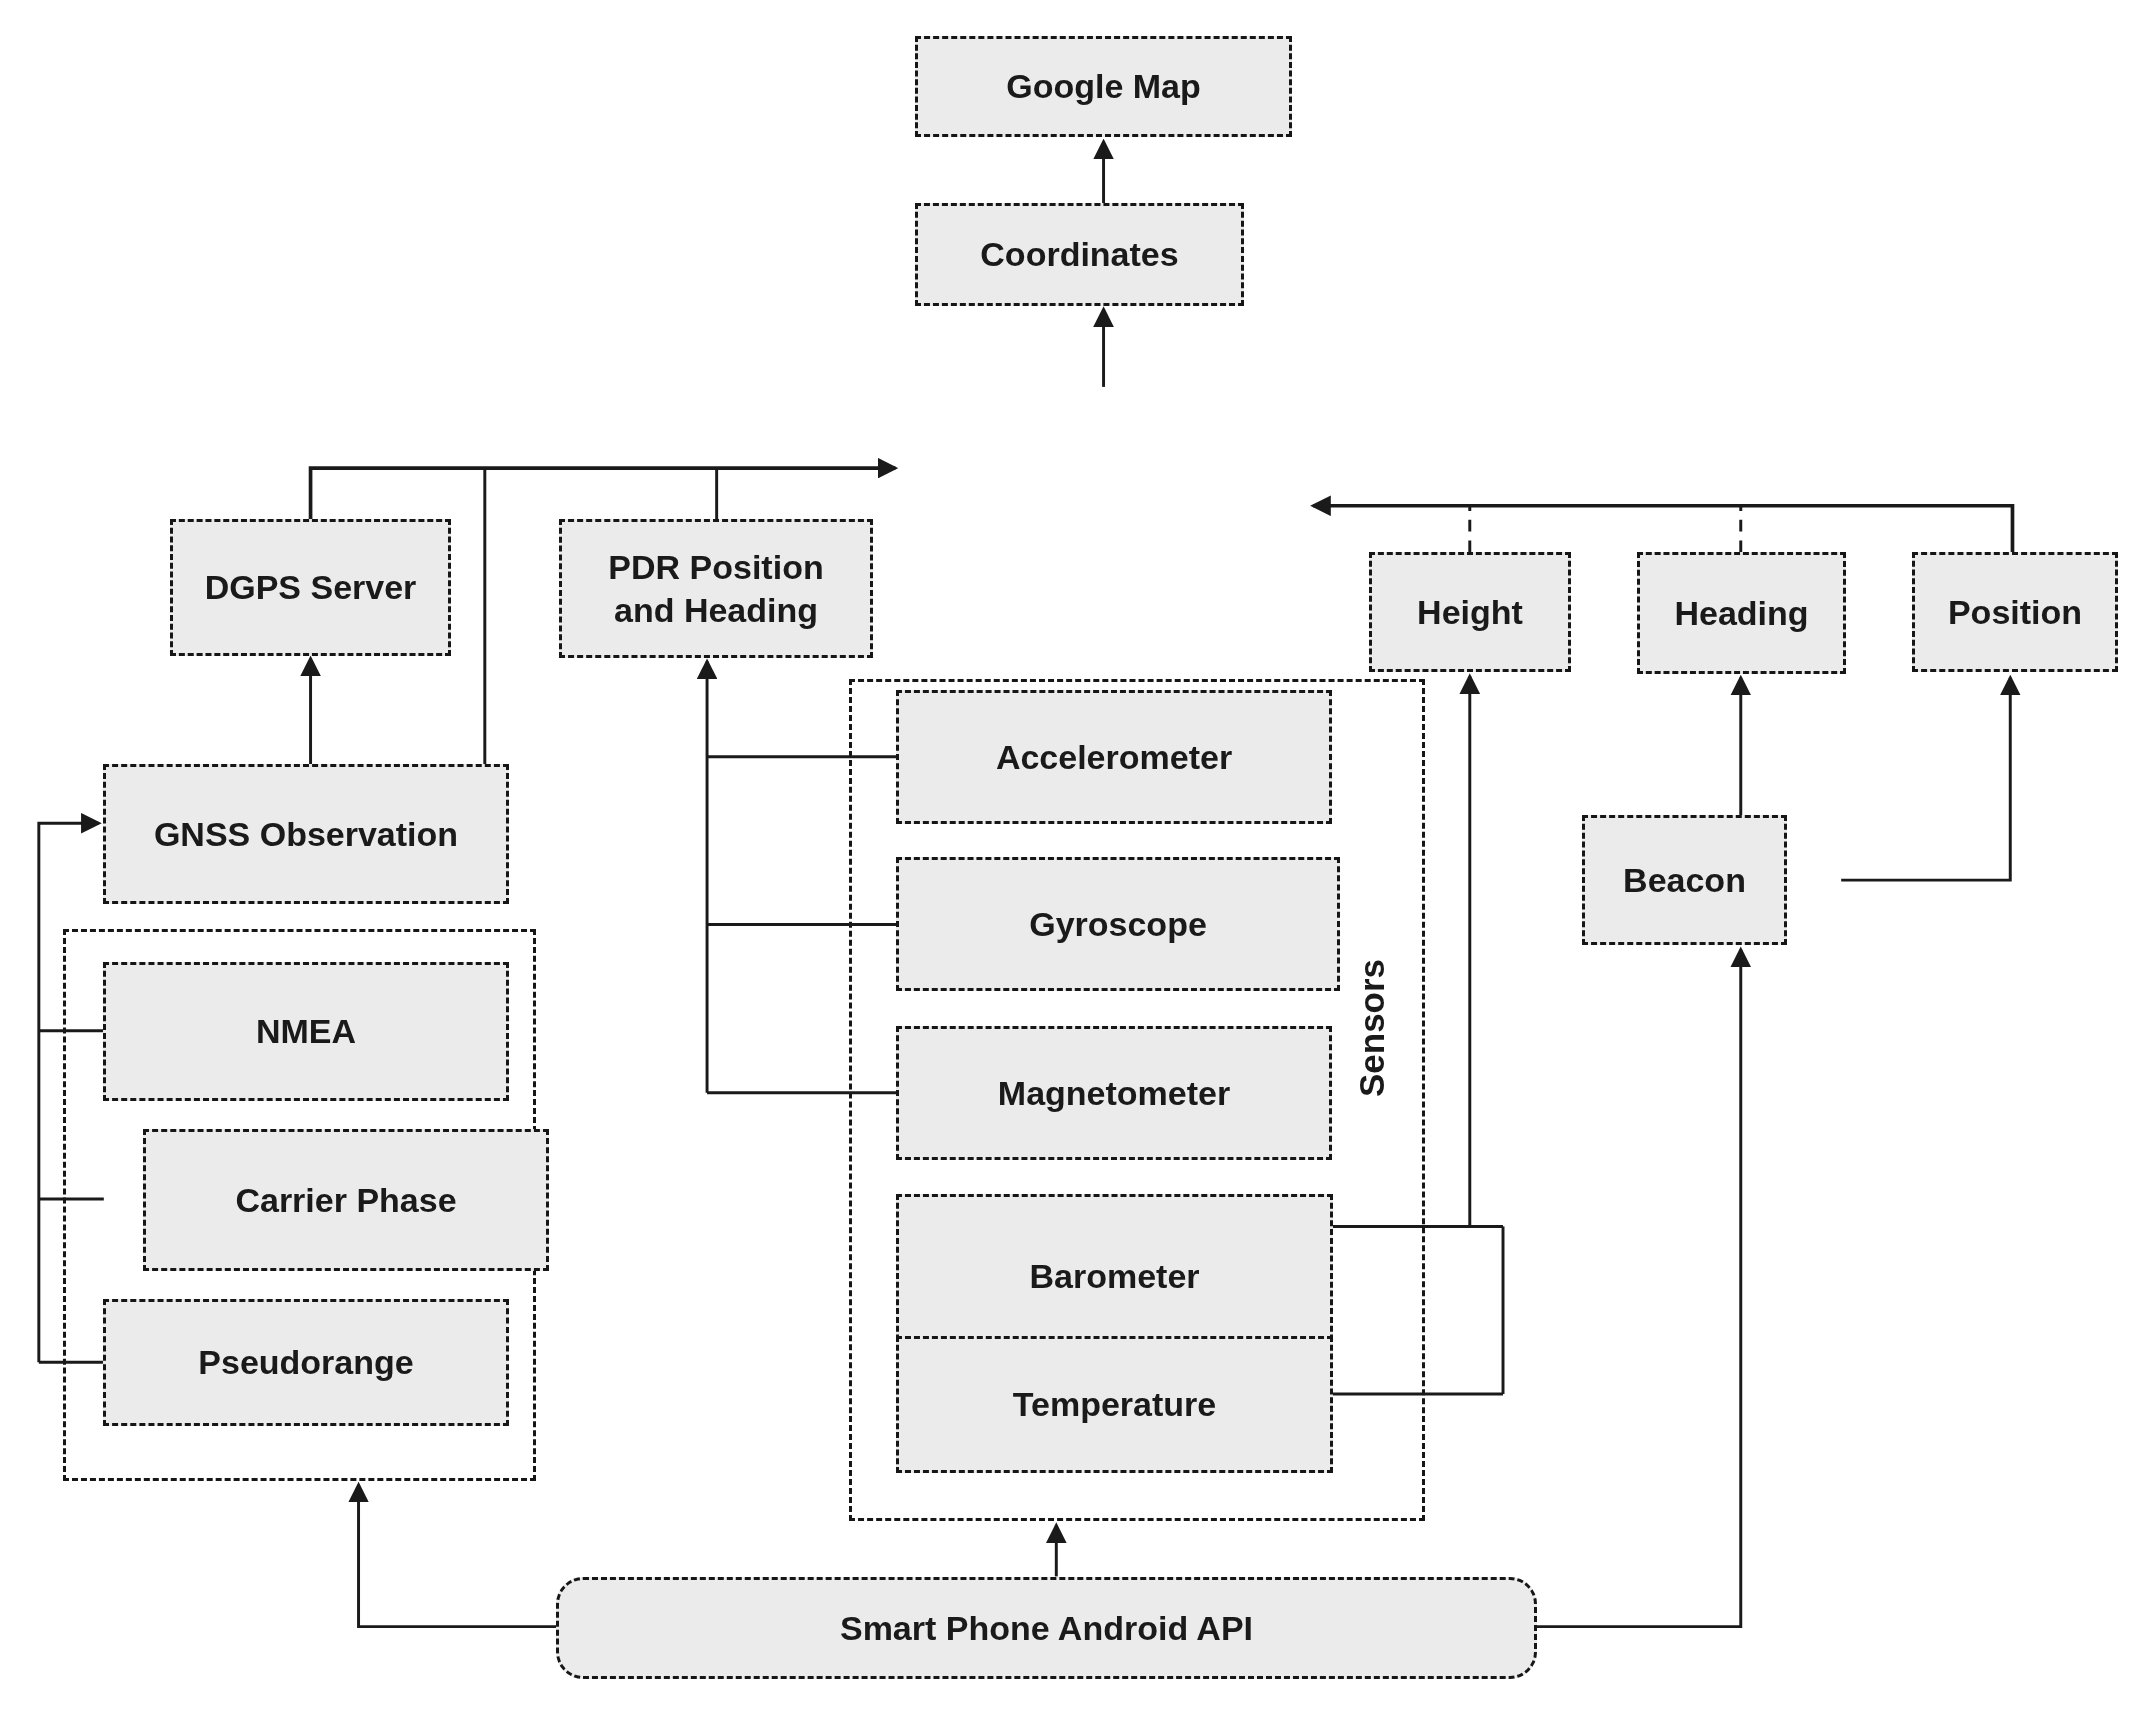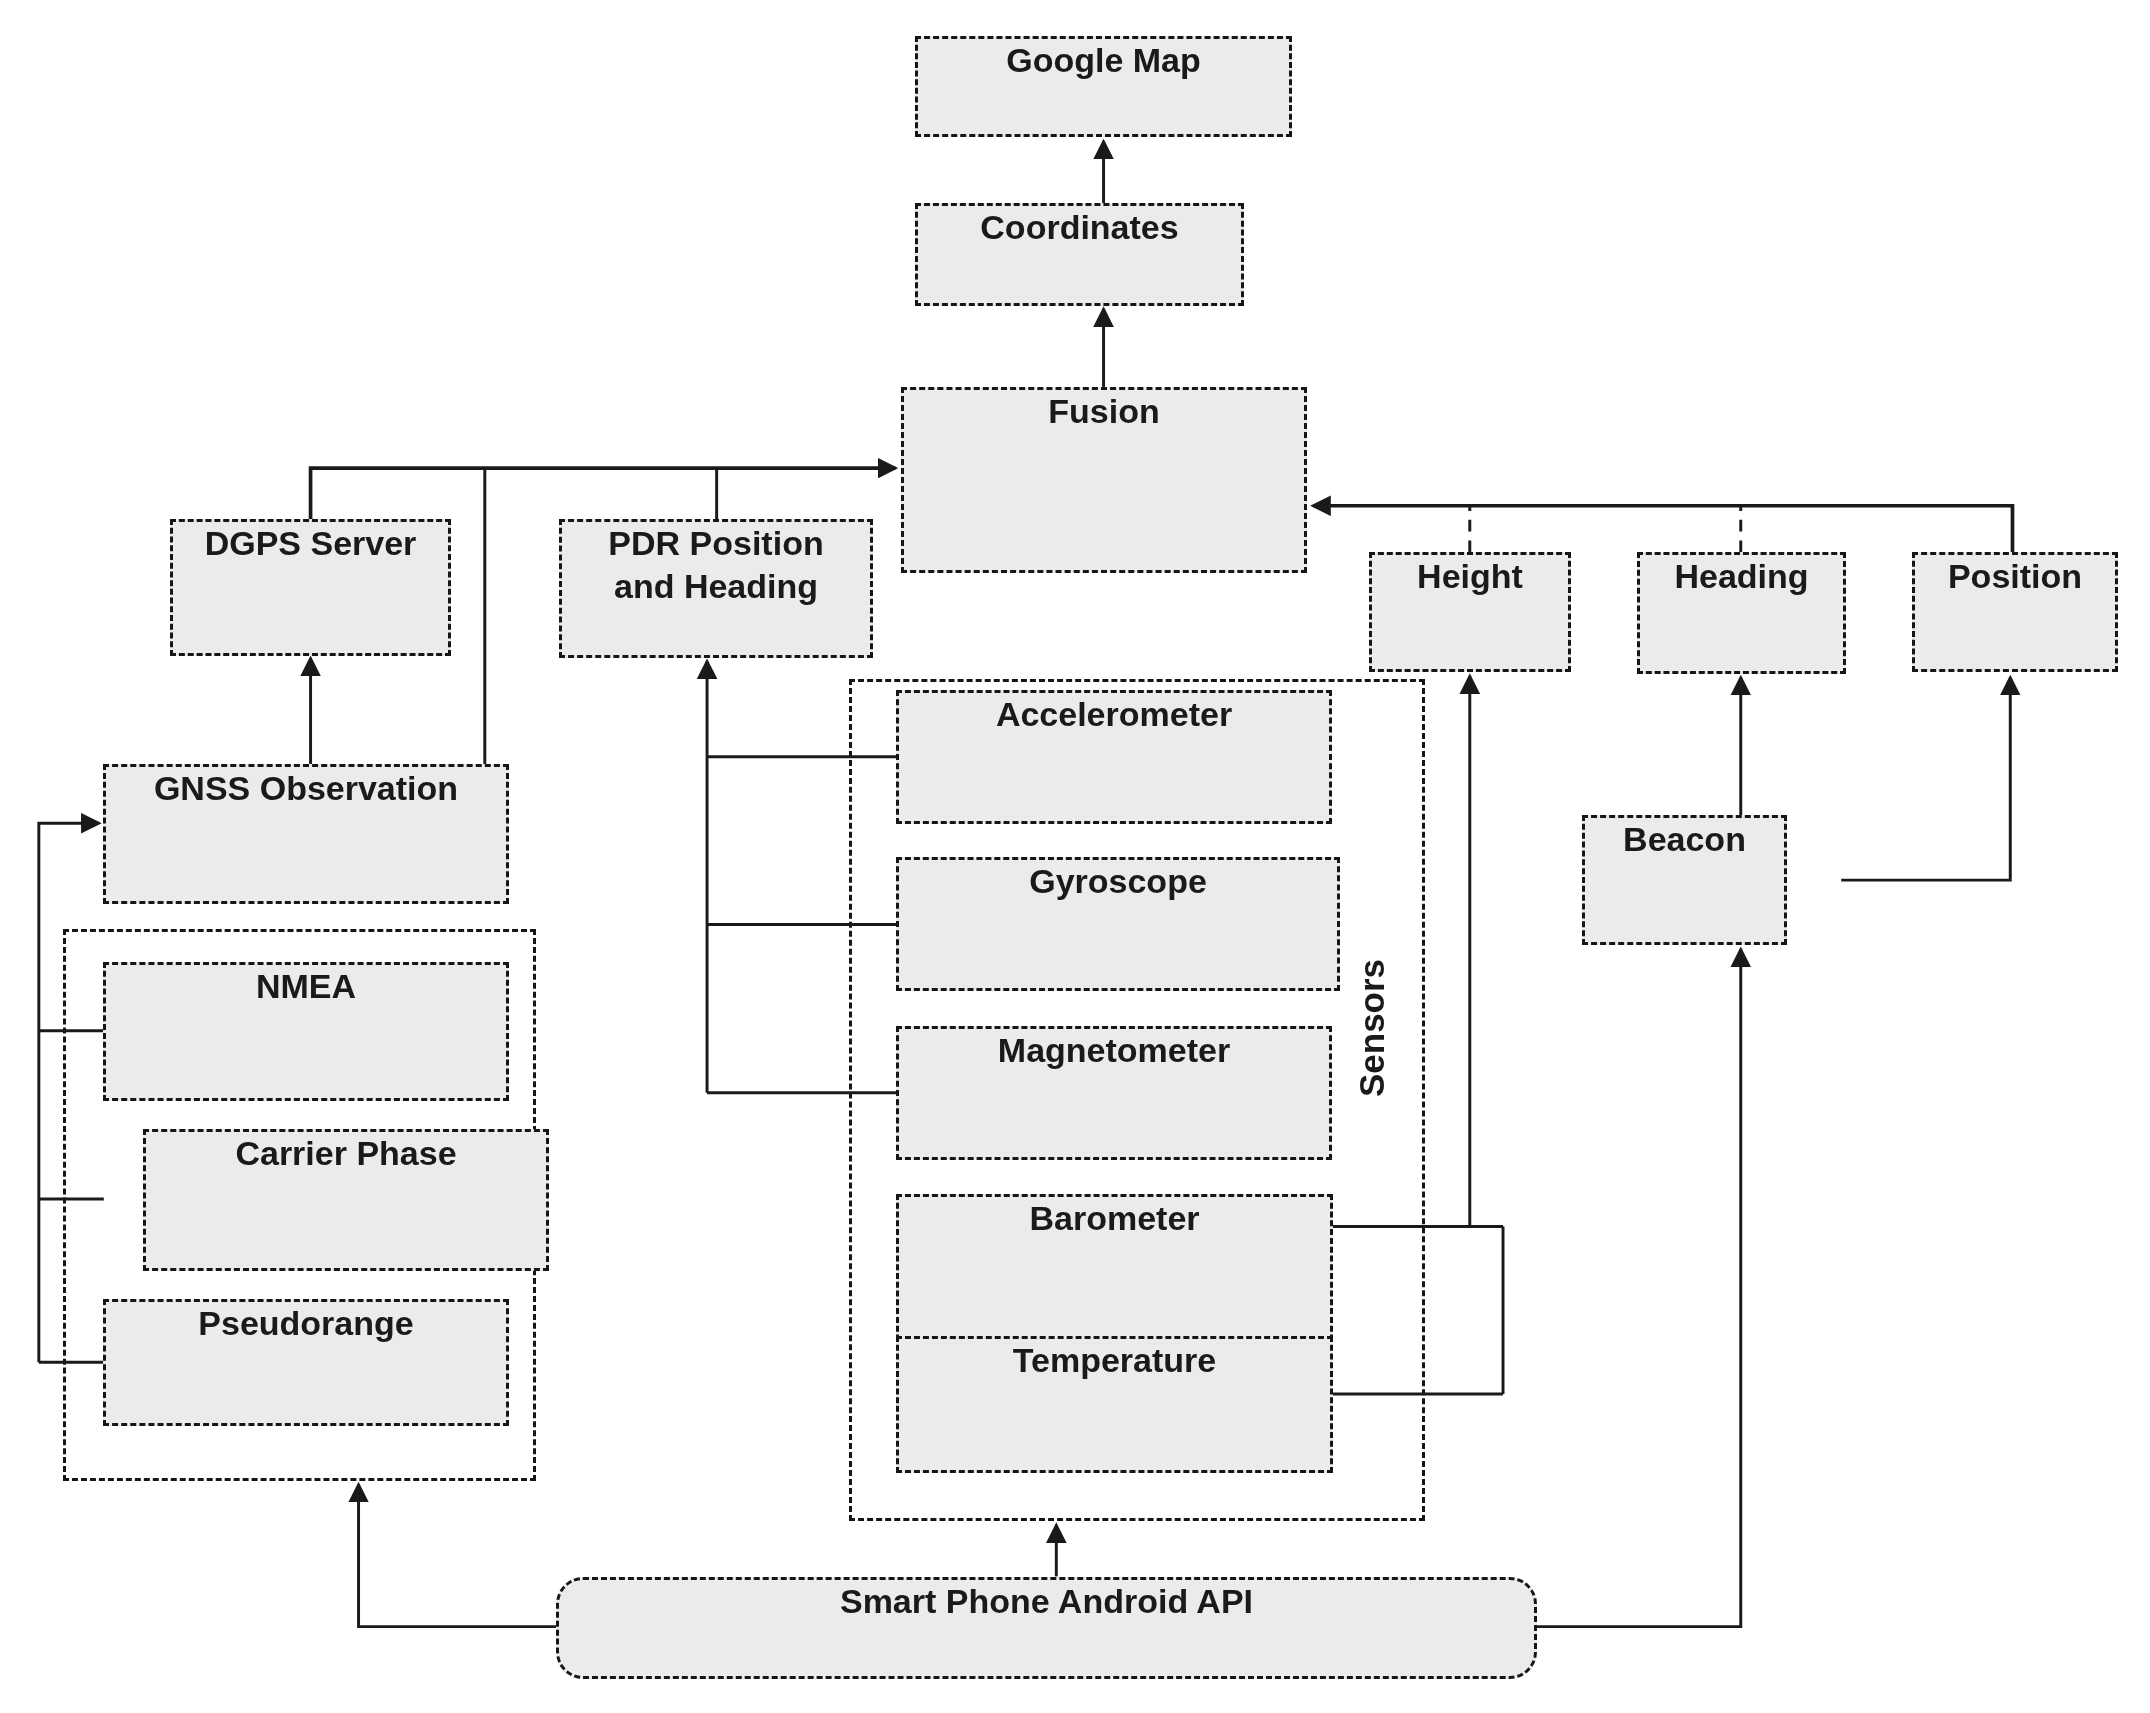--- a/index.html
+++ b/index.html
@@ -9,21 +9,21 @@
     background:#ffffff;
     font-family:"Liberation Sans", sans-serif;
     overflow:hidden;
   }
   .node{
     position:absolute;
     box-sizing:border-box;
     border:3px dashed #161616;
     background:#ebebeb;
     display:flex;
-    align-items:flex-start;
+    align-items:center;
     justify-content:center;
     text-align:center;
     font-weight:700;
     font-size:34px;
     line-height:1.25;
     color:#1a1a1a;
     z-index:3;
     padding:0 14.8px;
   }
   .group-box{
@@ -123,23 +123,20 @@
     <path class="edge" d="M753 2203 H485 V2011" marker-end="url(#arr)"></path>
     <path class="edge" d="M2080 2203 H2357 V1286" marker-end="url(#arr)"></path>
   </svg>
 
   <div class="node" id="n-google-map">
     <span>Google Map</span>
   </div>
   <div class="node" id="n-coordinates">
     <span>Coordinates</span>
   </div>
-  <div class="node" id="n-fusion">
-    <span>Fusion</span>
-  </div>
   <div class="node" id="n-dgps">
     <span>DGPS Server</span>
   </div>
   <div class="node" id="n-pdr">
     <span>PDR Position and Heading</span>
   </div>
   <div class="node" id="n-height">
     <span>Height</span>
   </div>
   <div class="node" id="n-heading">

